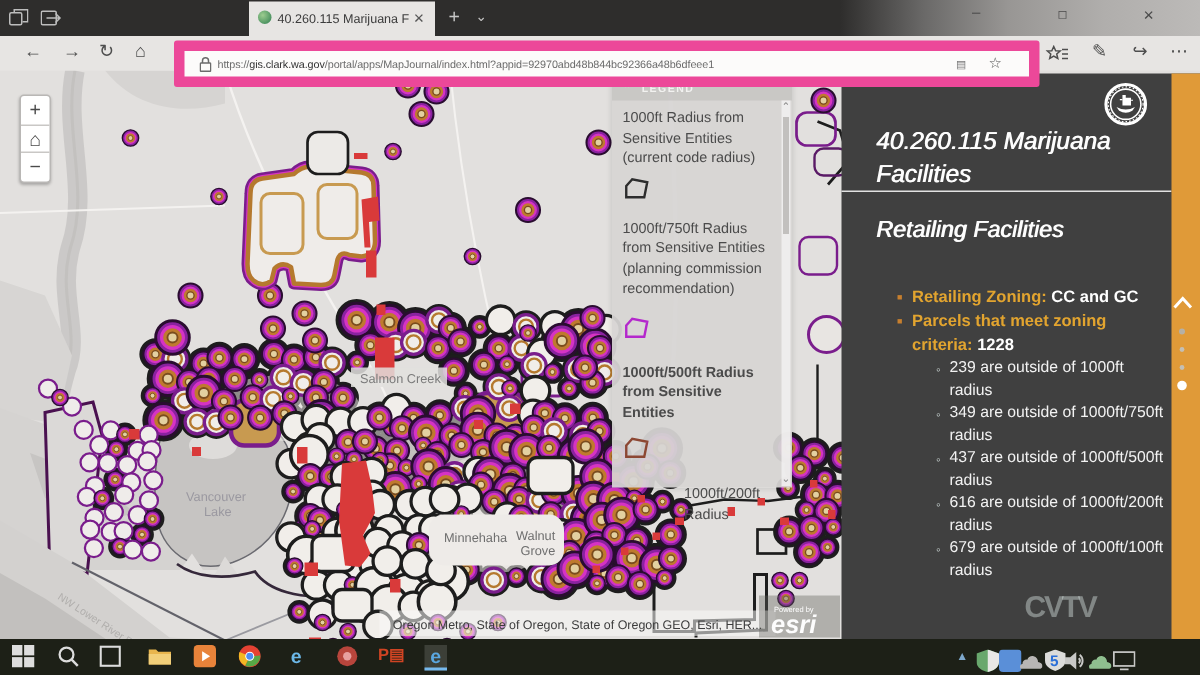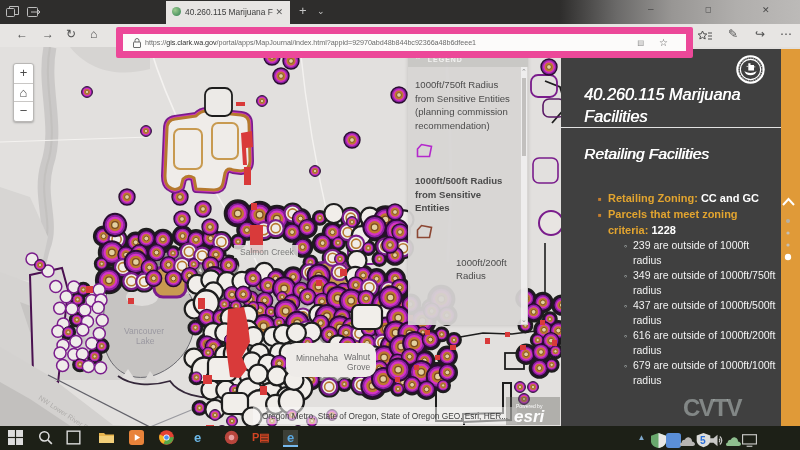--- a/index.html
+++ b/index.html
@@ -32,21 +32,21 @@
 #sidebar{position:absolute;left:561px;top:49px;width:256px;height:378px;background:#404040;color:#fff;}
 #ostrip{position:absolute;left:781px;top:49px;width:19px;height:378px;background:#e09a38;}
 #sb-title{position:absolute;left:23px;top:34px;width:190px;font-size:16.3px;line-height:22px;font-style:italic;font-weight:normal;color:#fdfdfd;text-shadow:0.5px 0 0 #fdfdfd;}
 #sb-hr{position:absolute;left:0;top:78px;width:220px;border-top:1px solid rgba(255,255,255,0.85);}
 #sb-sub{position:absolute;left:23px;top:96px;font-size:15.5px;font-style:italic;font-weight:normal;color:#fdfdfd;text-shadow:0.6px 0 0 #fdfdfd;}
 .li{position:absolute;font-size:11px;line-height:16px;font-weight:bold;}
 .li .bu{position:absolute;left:-10px;top:1px;color:#c77f2e;font-size:6px;}
 .or{color:#e2a42f;}
 .sli{position:absolute;font-size:10.5px;line-height:15px;font-weight:normal;color:#f2f2f2;}
 .sli .bu2{position:absolute;left:-9px;top:0.5px;color:#cbd6d4;font-size:9px;}
-#cvtv{position:absolute;left:122px;top:345px;font-size:24px;font-weight:900;letter-spacing:-1.5px;color:rgba(222,234,232,0.42);font-stretch:condensed;}
+#cvtv{position:absolute;left:122px;top:345px;font-size:20px;font-weight:900;letter-spacing:-1.5px;color:rgba(222,234,232,0.42);font-stretch:condensed;}
 
 #taskbar{position:absolute;left:0;top:426px;width:800px;height:24px;background:#1d2017;}
 .tk{position:absolute;top:4px;width:15px;height:15px;font-size:11px;line-height:15px;text-align:center;color:#e8e8e8;}
 #clock{position:absolute;right:5px;top:3px;text-align:left;color:#fff;font-size:10px;line-height:9.5px;margin-top:43px;}
 </style>
 </head>
 <body>
 <div id="screen">
 
   <div id="mapwrap" style="position:absolute;left:0;top:47px;width:800px;height:380px;"><svg id="map" width="800" height="380" viewBox="0 0 800 380" xmlns="http://www.w3.org/2000/svg">
@@ -720,20 +720,25 @@
 </svg></div>
 
   <div id="zoomc">
       <div>+</div>
       <div class="mid">⌂</div>
       <div>−</div>
     </div>
 
   <div id="legend">
     <div class="hd">⌃&nbsp; LEGEND</div>
+    <div class="it" style="padding-top:5px;">1000ft Radius from Sensitive Entities (current code radius)
+      <svg width="17" height="15">
+          <path d="M1.5,6 L5.5,1.5 L15.5,3.5 L13.5,13.5 L1.5,13.5 Z" fill="none" stroke="#2d2d2d" stroke-width="1.6"></path>
+        </svg>
+    </div>
     <div class="it" style="padding-top:11px;">1000ft/750ft Radius from Sensitive Entities (planning commission recommendation)
       <svg width="17" height="15" style="margin-top:11px;">
           <path d="M1.5,6 L5.5,1.5 L15.5,3.5 L13.5,13.5 L1.5,13.5 Z" fill="none" stroke="#b428cc" stroke-width="1.6"></path>
         </svg>
     </div>
     <div class="it" style="padding-top:14px;font-weight:bold;">1000ft/500ft Radius from Sensitive Entities
       <svg width="17" height="15" style="margin-top:9px;">
           <path d="M1.5,6 L5.5,1.5 L15.5,3.5 L13.5,13.5 L1.5,13.5 Z" fill="none" stroke="#8c4733" stroke-width="1.6"></path>
         </svg>
     </div>

